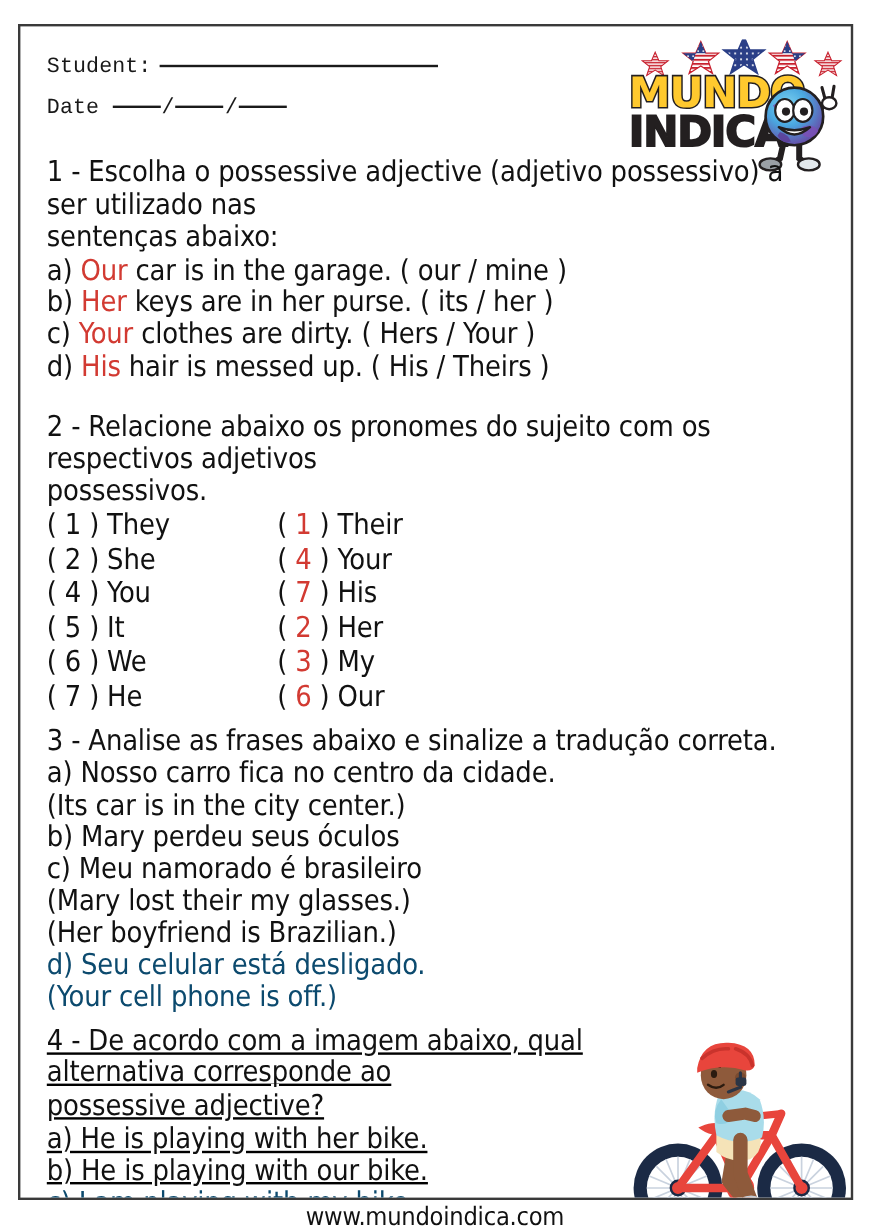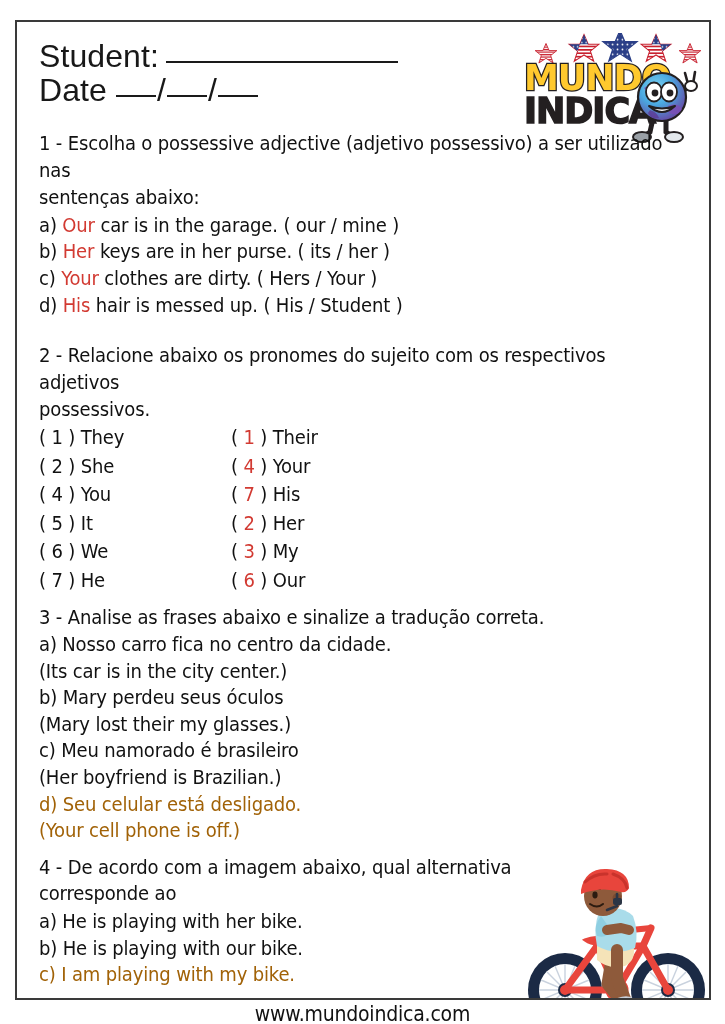--- a/index.html
+++ b/index.html
@@ -29,22 +29,22 @@
   }
 
   
   #header-block {
     position: absolute;
     left: 22px;
     top: 17px;
     width: 430px;
   }
   .hdr-line {
-    font-family: Liberation Sans, sans-serif;
-    font-size: 32px;
+    font-family: Liberation Mono, monospace;
+    font-size: 18px;
     color: #181818;
     letter-spacing: 0.1px;
     line-height: 34px;
     white-space: nowrap;
   }
   .hdr-rule {
     display: inline-block;
     border-bottom: 2.5px solid #1a1a1a;
     vertical-align: 4px;
   }
@@ -103,41 +103,41 @@
   
   #content {
     position: absolute;
     left: 22px;
     top: 108px;
     width: 652px;
   }
   .q-block { margin-bottom: 2px; }
   .q-prompt, .q-item, .match-cell, .col-head {
     font-family: "DejaVu Sans Condensed", "DejaVu Sans", sans-serif;
-    font-size: 20px;
+    font-size: 24px;
     line-height: 26.6px;
     color: #111111;
     letter-spacing: -0.15px;
   }
   .q-prompt { margin-bottom: 1px; }
   .q-item { white-space: nowrap; }
   .red { color: #D23A32; }
-  .all-red { color: #a16207; }
+  .all-red { color: #0c4a6e; }
 
   
   .match-grid {
     display: grid;
     grid-template-columns: 192px auto;
     row-gap: 2px;
   }
   .match-cell { white-space: nowrap; }
   .match-cell .num { display: inline-block; min-width: 9px; text-align: center; }
 
   
-  #q4-wrap { position: relative; }
+  #q4-wrap { position: relative; text-decoration: underline; }
   #q4-text { width: 500px; }
   #bike-illustration {
     position: absolute;
     right: -16px;
     top: 14px;
     width: 182px;
     height: 172px;
   }
 
   
@@ -253,21 +253,21 @@
   </div>
 
   <div id="content">
 
     <div class="q-block">
       <div class="q-prompt">1 - Escolha o possessive adjective (adjetivo possessivo) a ser utilizado nas</div>
       <div class="q-prompt">sentenças abaixo:</div>
       <div class="q-item"><span>a)</span> <span class="red">Our</span> <span>car is in the garage. ( our / mine )</span></div>
       <div class="q-item"><span>b)</span> <span class="red">Her</span> <span>keys are in her purse. ( its / her )</span></div>
       <div class="q-item"><span>c)</span> <span class="red">Your</span> <span>clothes are dirty.    ( Hers / Your )</span></div>
-      <div class="q-item"><span>d)</span> <span class="red">His</span> <span>hair is messed up. ( His / Student )</span></div>
+      <div class="q-item"><span>d)</span> <span class="red">His</span> <span>hair is messed up. ( His / Theirs )</span></div>
     </div>
 
     <div class="q-block" style="margin-top:24px;">
       <div class="q-prompt">2 - Relacione abaixo os pronomes do sujeito com os respectivos adjetivos</div>
       <div class="q-prompt">possessivos.</div>
       <div class="match-grid">
         <div class="match-cell">( <span class="num">1</span> ) <span>They</span></div>
         <div class="match-cell">( <span class="num red">1</span> ) <span>Their</span></div>
 
         <div class="match-cell">( <span class="num">2</span> ) <span>She</span></div>
@@ -286,30 +286,31 @@
         <div class="match-cell">( <span class="num">7</span> ) <span>He</span></div>
         <div class="match-cell">( <span class="num red">6</span> ) <span>Our</span></div>
       </div>
     </div>
 
     <div class="q-block" style="margin-top:10px;">
       <div class="q-prompt">3 - Analise as frases abaixo e sinalize a tradução correta.</div>
       <div class="q-item">a) Nosso carro fica no centro da cidade.</div>
       <div class="q-item">(Its car is in the city center.)</div>
       <div class="q-item">b) Mary perdeu seus óculos</div>
+      <div class="q-item">c) Meu namorado é brasileiro</div>
       <div class="q-item">(Mary lost their my glasses.)</div>
-      <div class="q-item">c) Meu namorado é brasileiro</div>
       <div class="q-item">(Her boyfriend is Brazilian.)</div>
       <div class="q-item all-red">d) Seu celular está desligado.</div>
       <div class="q-item all-red">(Your cell phone is off.)</div>
     </div>
 
     <div class="q-block" id="q4-wrap" style="margin-top:10px;">
       <div id="q4-text">
         <div class="q-prompt">4 - De acordo com a imagem abaixo, qual alternativa corresponde ao</div>
+        <div class="q-prompt">possessive adjective?</div>
         <div class="q-item">a) He is playing with her bike.</div>
         <div class="q-item">b) He is playing with our bike.</div>
         <div class="q-item all-red">c) I am playing with my bike.</div>
       </div>
 
       <div id="bike-illustration">
         <svg width="182" height="172" viewBox="0 0 182 172" xmlns="http://www.w3.org/2000/svg">
 
           <g>
             <circle cx="40" cy="122" r="37" fill="#1B2A45"></circle>

